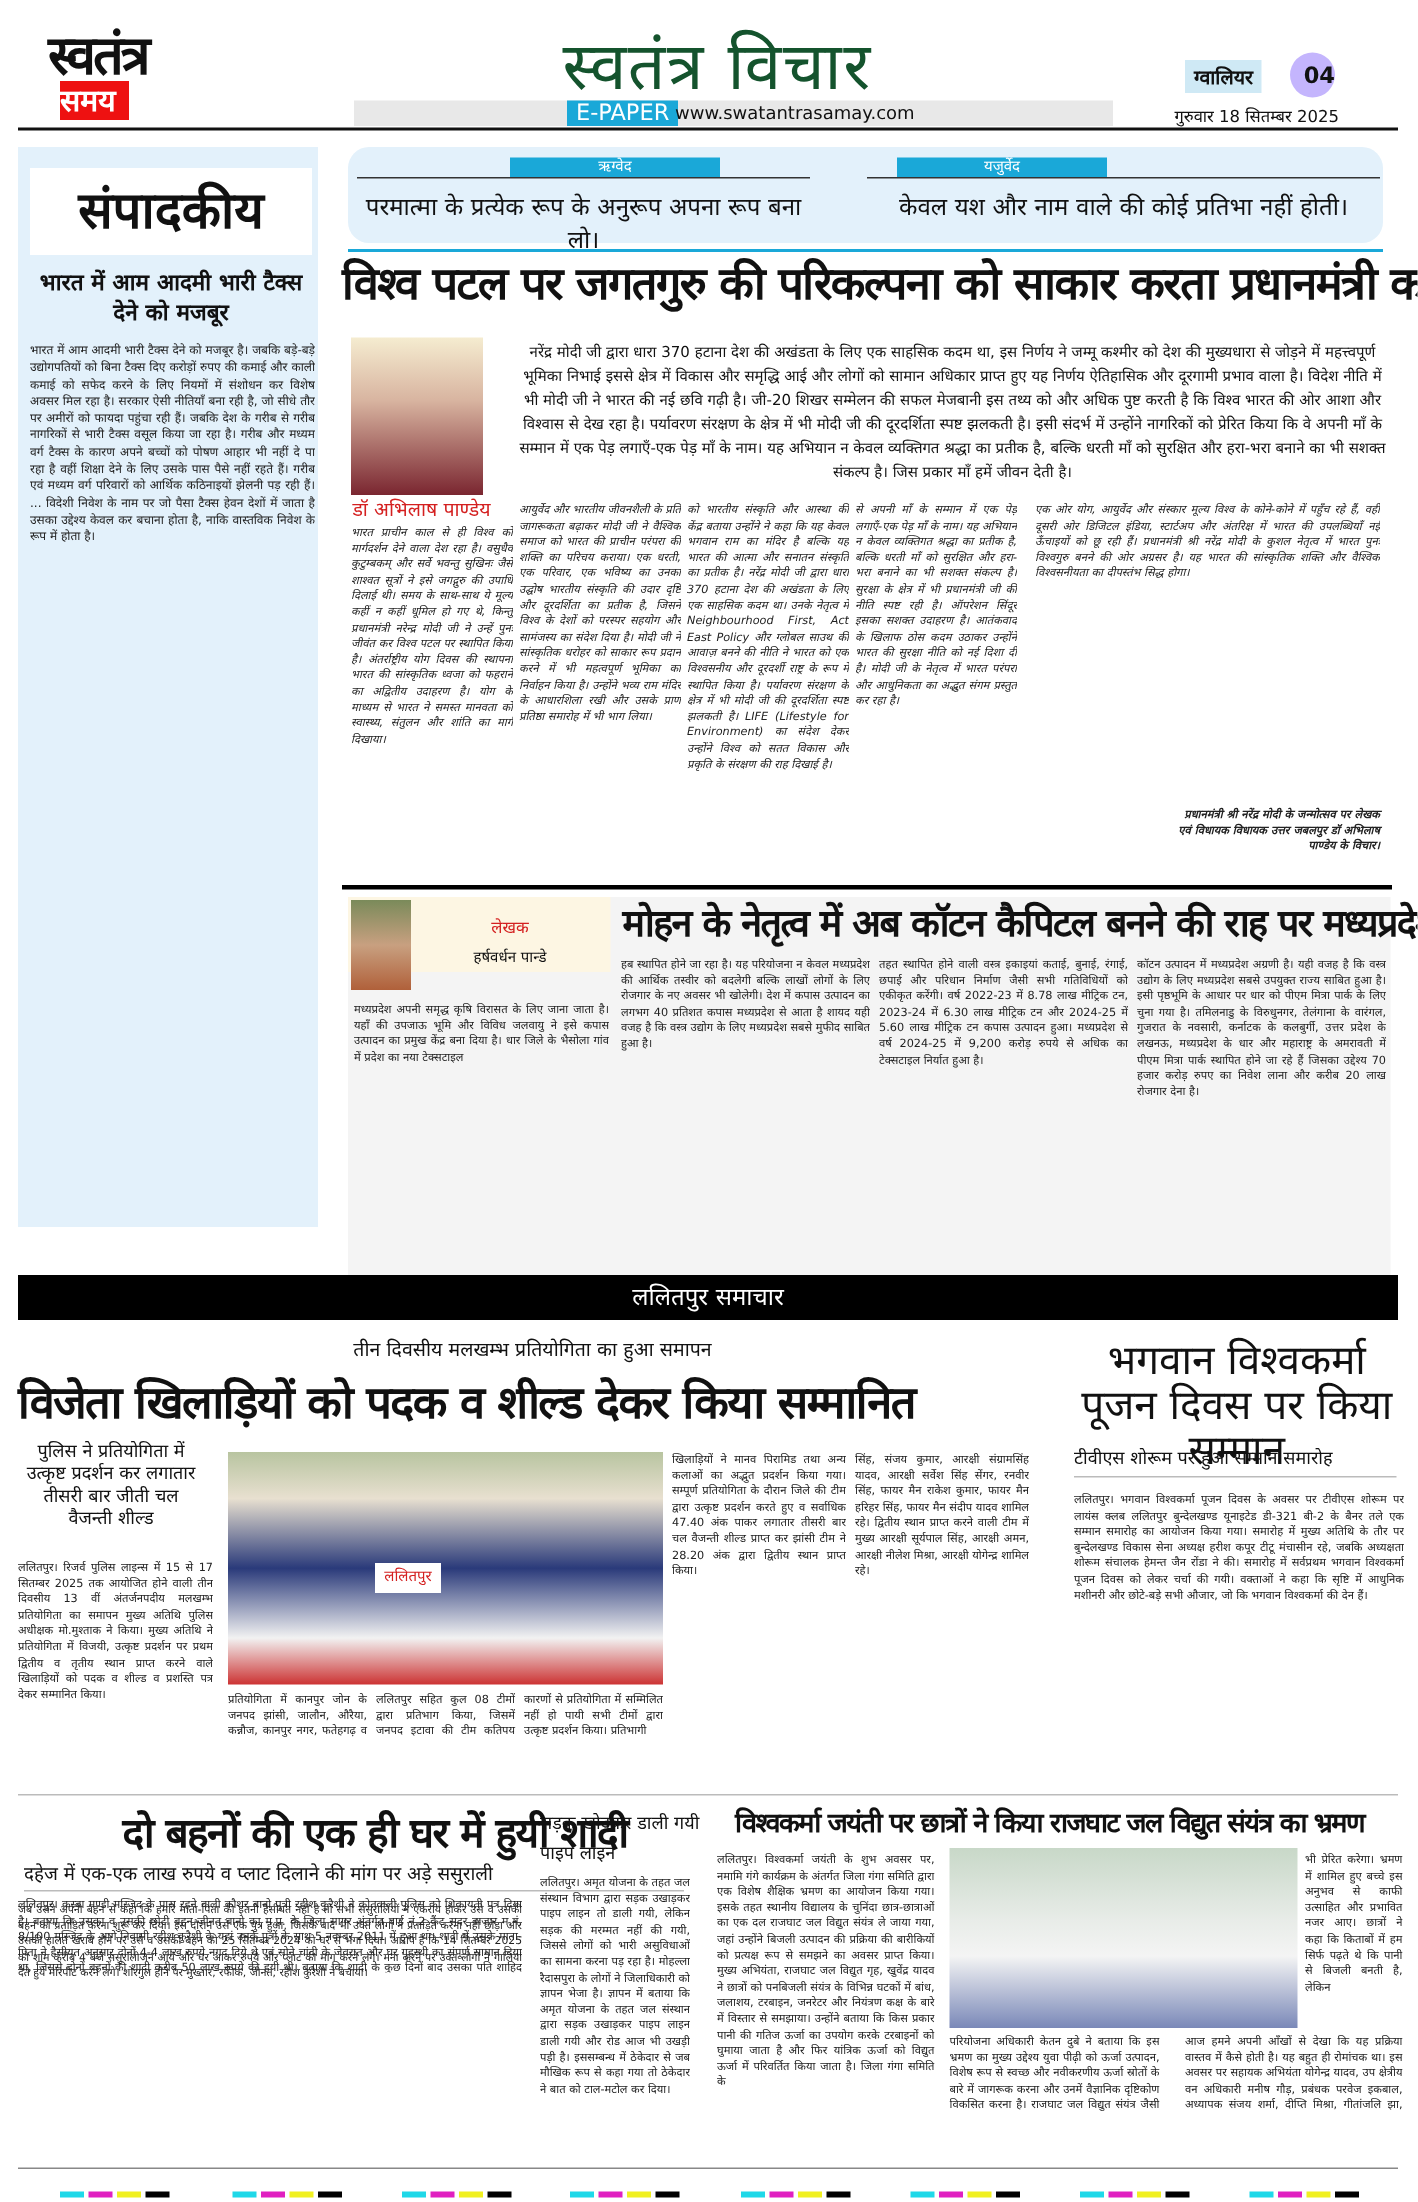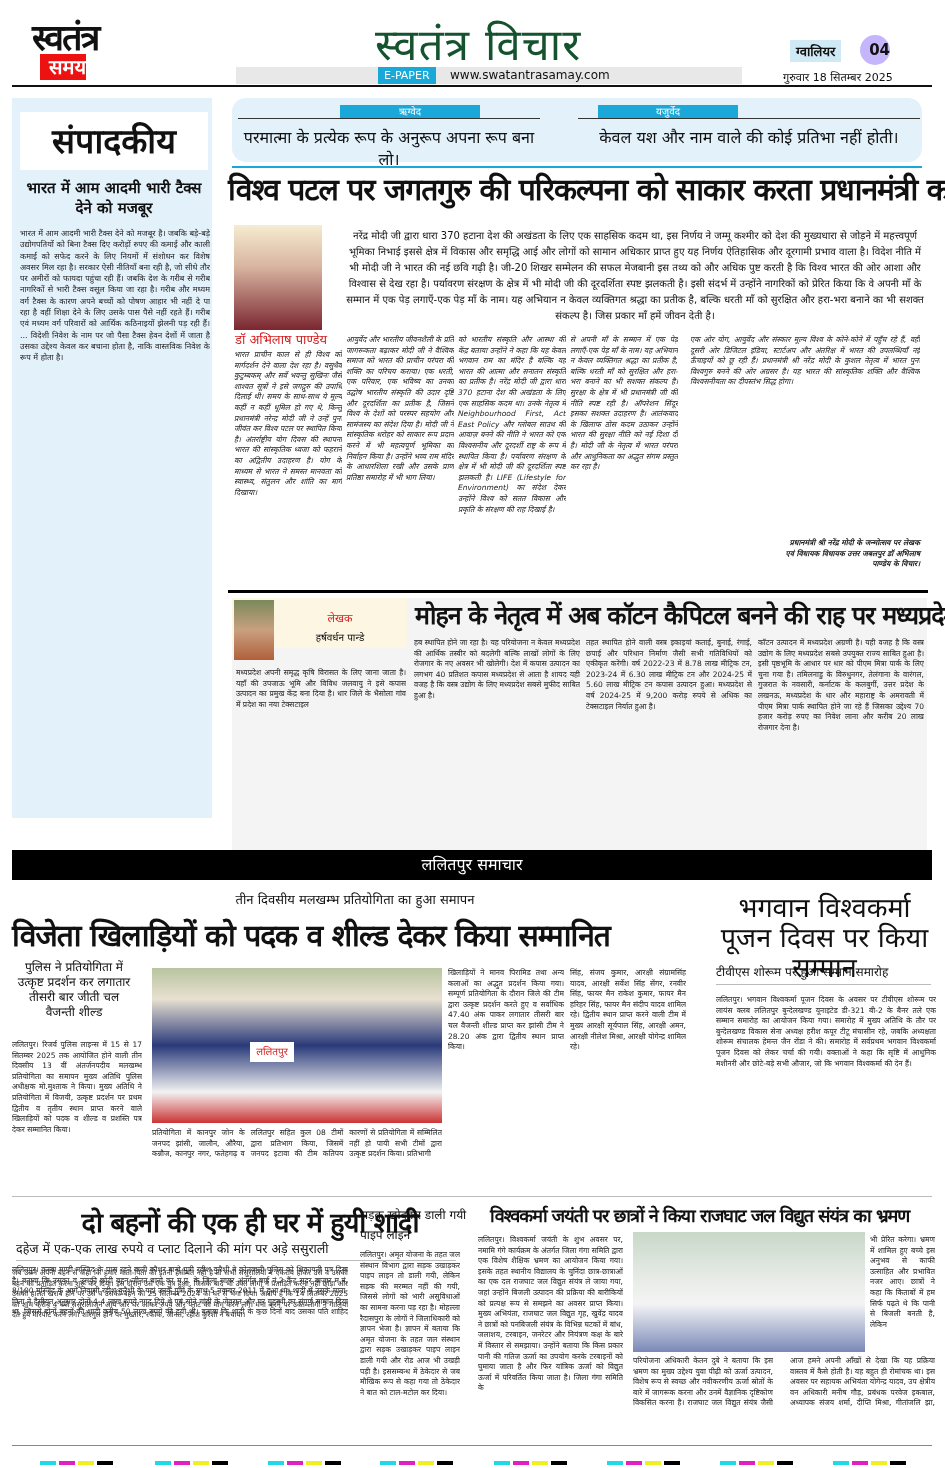--- a/index.html
+++ b/index.html
@@ -1,22 +1,22 @@
 <!DOCTYPE html>
 <html><head>
 <meta charset="utf-8">
 <style>
 *{box-sizing:border-box;margin:0;padding:0}
 body{width:945px;height:1468px;background:#fff;font-family:"DejaVu Sans",sans-serif;color:#111;position:relative;overflow:hidden}
 .abs{position:absolute}
 .logo1{left:32px;top:18px;width:70px;font-family:"DejaVu Serif",serif;font-weight:bold;font-size:36px;letter-spacing:-2px;line-height:38px}
-.logo2{left:40px;top:54px;width:46px;height:26px;background:#e11;color:#fff;font-weight:bold;font-size:20px;text-align:right;line-height:26px}
+.logo2{left:40px;top:54px;width:46px;height:26px;background:#e11;color:#fff;font-weight:bold;font-size:20px;text-align:left;line-height:26px}
 .mast{left:375px;top:22px;font-size:44px;color:#14532d;letter-spacing:1px;line-height:46px}
 .epbar{left:236px;top:67px;width:506px;height:17px;background:#e8e8e8}
-.ep{left:378px;top:67px;background:#1aa8d8;color:#fff;font-size:11px;padding:1px 6px;line-height:15px}
+.ep{left:378px;top:67px;background:#1aa8d8;color:#fff;font-size:15px;padding:1px 6px;line-height:15px}
 .url{left:450px;top:68px;font-size:12px;line-height:15px}
 .city{left:790px;top:40px;background:#cfe9f5;font-weight:bold;font-size:13px;padding:2px 6px}
 .pg{left:860px;top:35px;width:30px;height:30px;border-radius:50%;background:#c4b5fd;font-weight:bold;font-size:15px;text-align:right;line-height:30px}
 .date{left:783px;top:69px;font-size:11px}
 .hline{left:12px;top:85px;width:920px;height:2px;background:#111}
 .sidebar{left:12px;top:98px;width:200px;height:720px;background:#e3f1fb}
 .edbox{left:20px;top:112px;width:188px;height:58px;background:#fff;font-size:34px;font-weight:bold;text-align:center;line-height:58px}
 .edhead{left:20px;top:178px;width:188px;font-size:15px;font-weight:bold;text-align:center;line-height:20px}
 .col{font-size:7.5px;line-height:10.6px;text-align:justify;color:#222}
 .quotebox{left:232px;top:98px;width:690px;height:64px;background:#e3f1fb;border-radius:14px}

